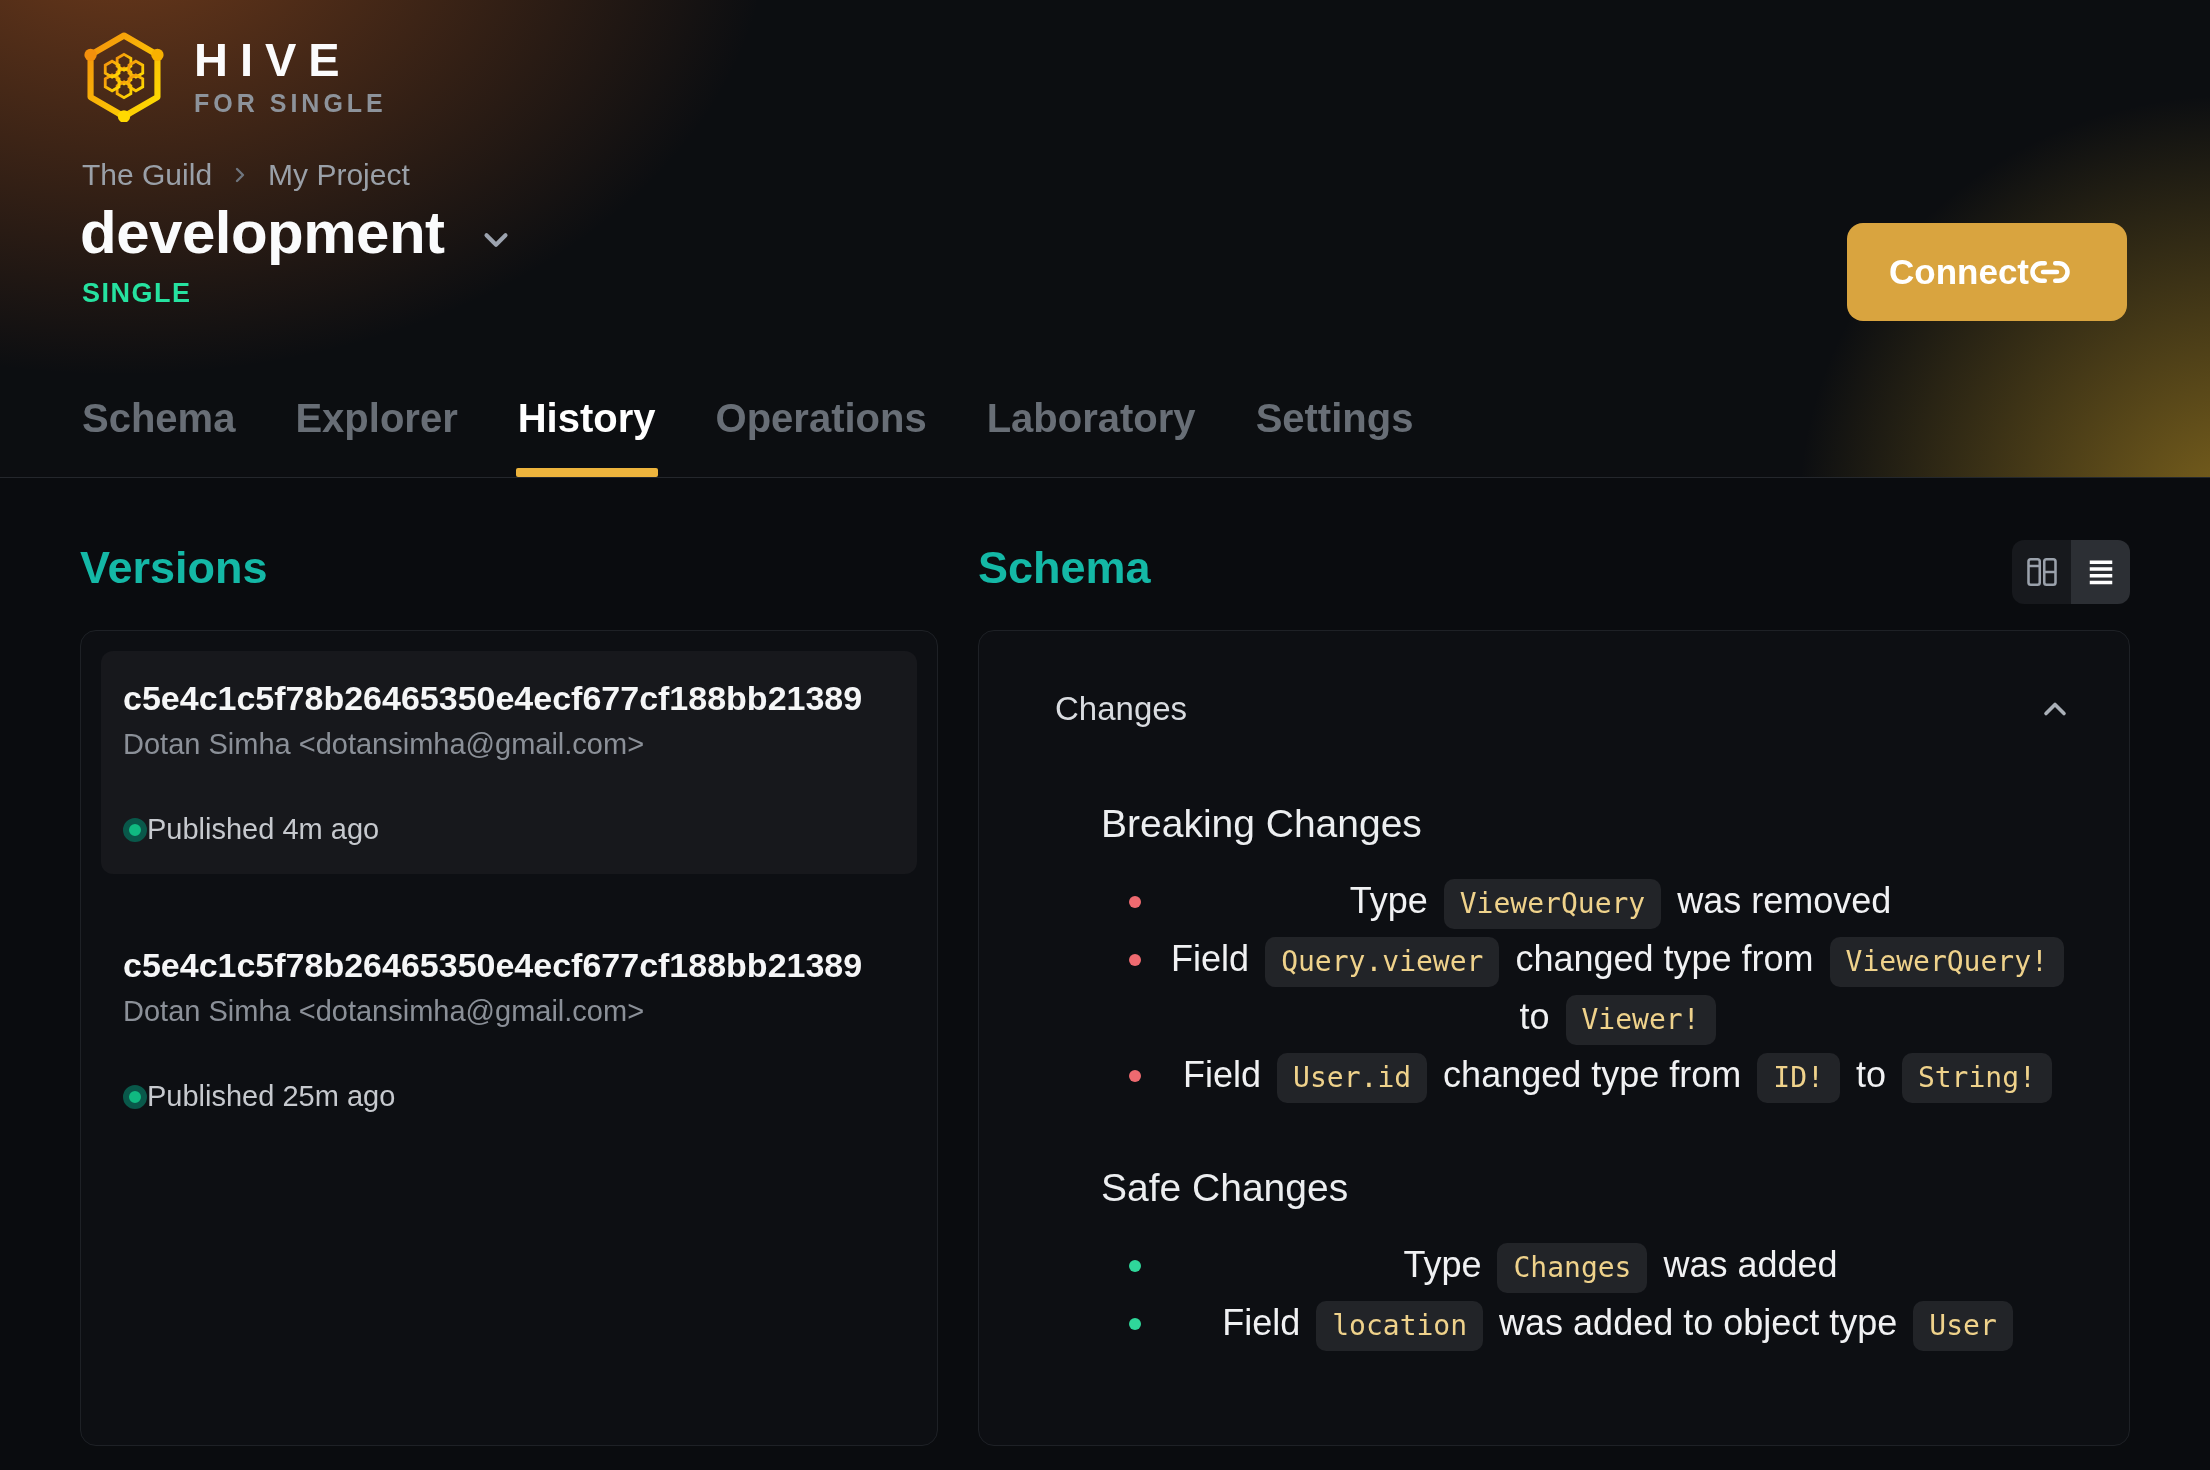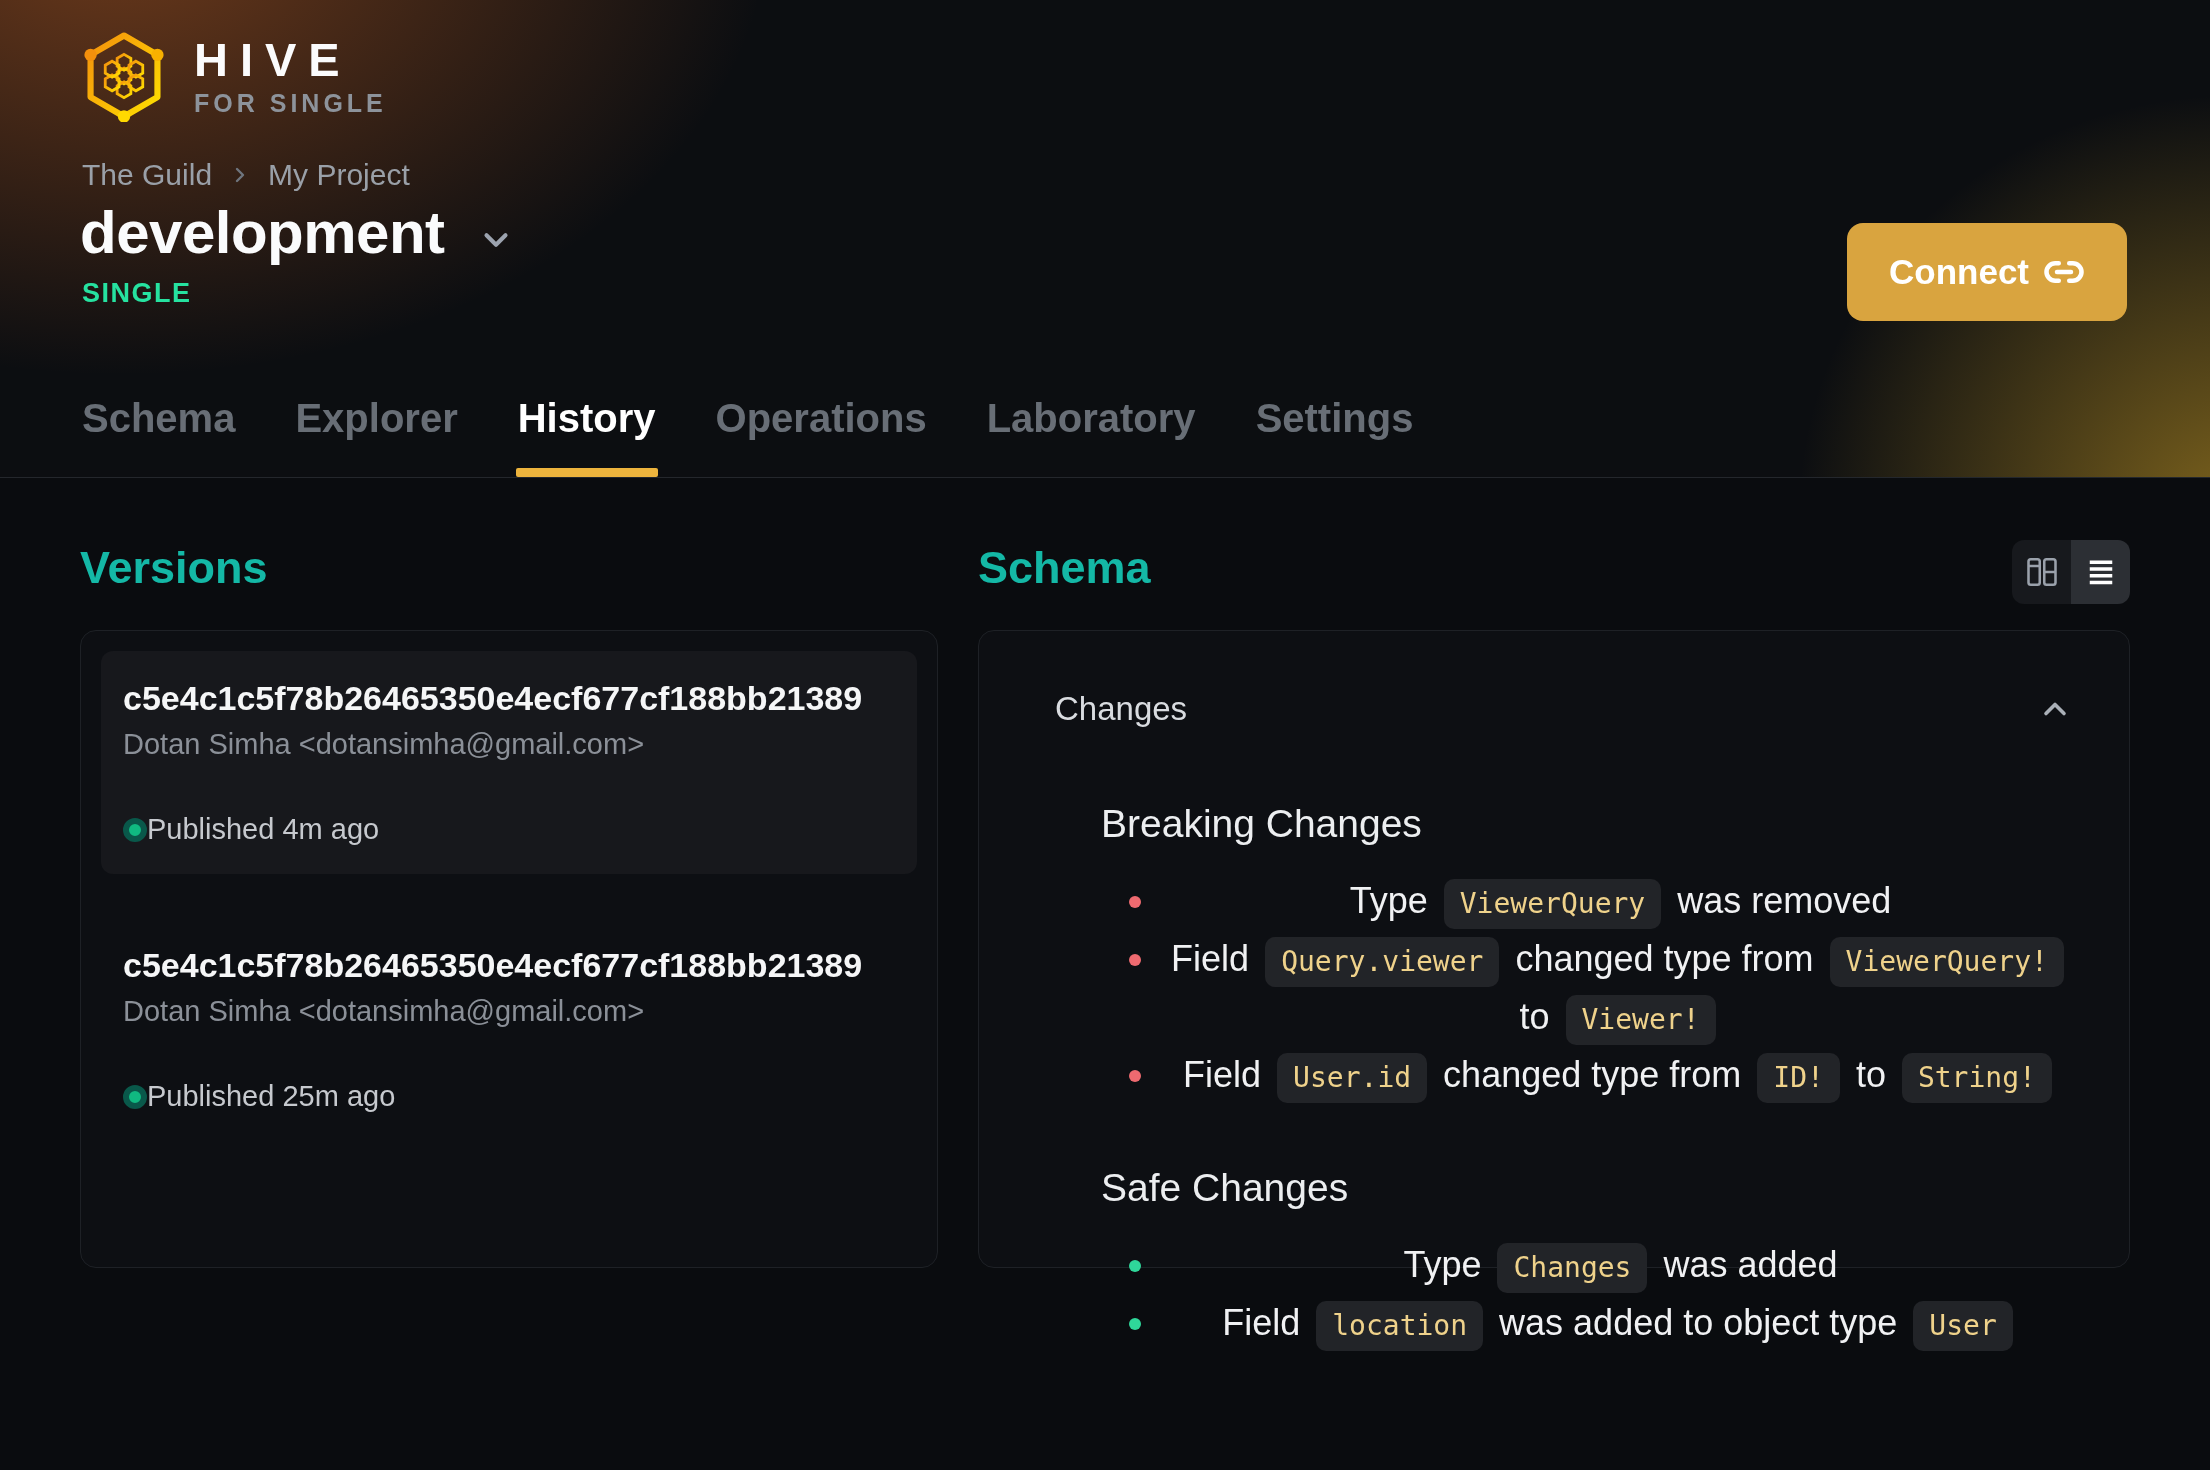--- a/index.html
+++ b/index.html
@@ -21,38 +21,38 @@
   .brand-text .brand-name { font-size:47px; font-weight:700; letter-spacing:12px; color:#fbfbfc; line-height:1; }
   .brand-text .brand-tagline { margin-top:8px; font-size:25px; font-weight:700; letter-spacing:4px; color:#8d939b; line-height:1; }
   .breadcrumb { position:absolute; top:158px; left:82px; display:flex; align-items:center; gap:16px; font-size:30px; color:#9aa0a8; }
   .crumb { cursor:pointer; }
   .title-row { position:absolute; top:198px; left:80px; display:flex; align-items:center; gap:32px; }
   .page-title { font-size:60px; font-weight:800; color:#fafbfc; letter-spacing:-0.5px; }
   .badge { position:absolute; top:278px; left:82px; font-size:27px; font-weight:700; letter-spacing:1.5px; color:#26e2a0; }
   .connect-btn {
     position:absolute; top:223px; right:83px; width:280px; height:98px;
     background:#d9a43f; border:none; border-radius:16px; cursor:pointer;
-    display:flex; align-items:center; justify-content:space-between; padding:0 42px;
+    display:flex; align-items:center; padding:0 42px;
     color:#ffffff; font-size:35px; font-weight:700; font-family:inherit;
   }
   .tabs { position:absolute; bottom:0; left:80px; display:flex; gap:56px; }
   .tab {
     background:none; border:none; cursor:pointer; font-family:inherit;
     font-size:40px; font-weight:700; color:#686e76; padding:0 2px 36px 2px; position:relative;
   }
   .tab.active { color:#ffffff; }
   .tab.active::after {
     content:""; position:absolute; left:0; right:0; bottom:0; height:9px;
     background:#edb43d; border-radius:2px;
   }
   
   .main { padding:64px 80px 0 80px; display:grid; grid-template-columns:858px 1fr; column-gap:40px; }
   .col-head { height:88px; display:flex; align-items:flex-start; justify-content:space-between; }
   .section-title { font-size:45px; font-weight:700; color:#14b8a6; }
-  .panel { height:638px; border:1px solid #1e2126; border-radius:16px; background:#0d0f13; }
+  .panel { height:816px; border:1px solid #1e2126; border-radius:16px; background:#0d0f13; }
   
   .versions-panel { padding:20px; }
   .version-entry { padding:28px 22px; border-radius:12px; cursor:pointer; }
   .version-entry.highlighted { background:#17181c; margin-bottom:44px; }
   .version-hash { font-size:34px; font-weight:700; color:#f5f6f7; white-space:nowrap; overflow:hidden; }
   .version-author { margin-top:10px; font-size:29px; color:#8b9098; }
   .version-status { margin-top:52px; display:flex; align-items:center; font-size:29px; color:#c6c9ce; }
   .status-dot { width:24px; height:24px; border-radius:50%; background:#10b981; border:6px solid #09584a; }
   
   .view-toggle { display:flex; height:64px; border-radius:12px; overflow:hidden; margin-top:-2px; }

